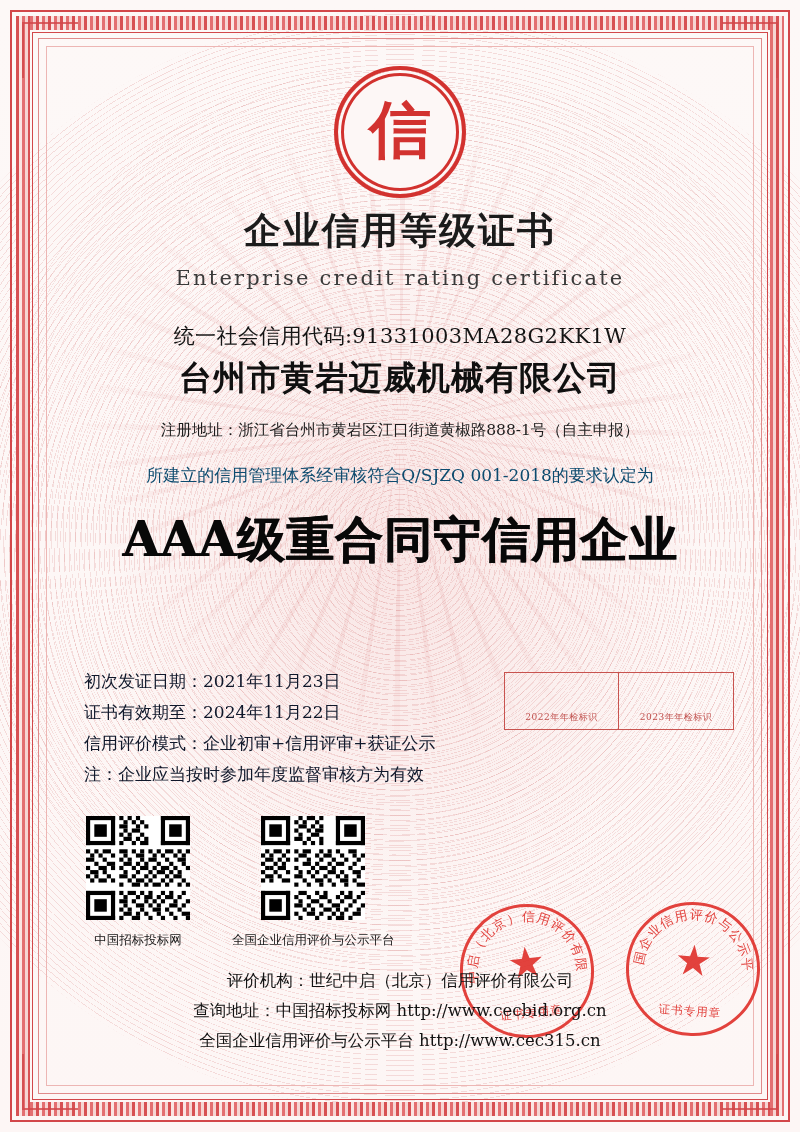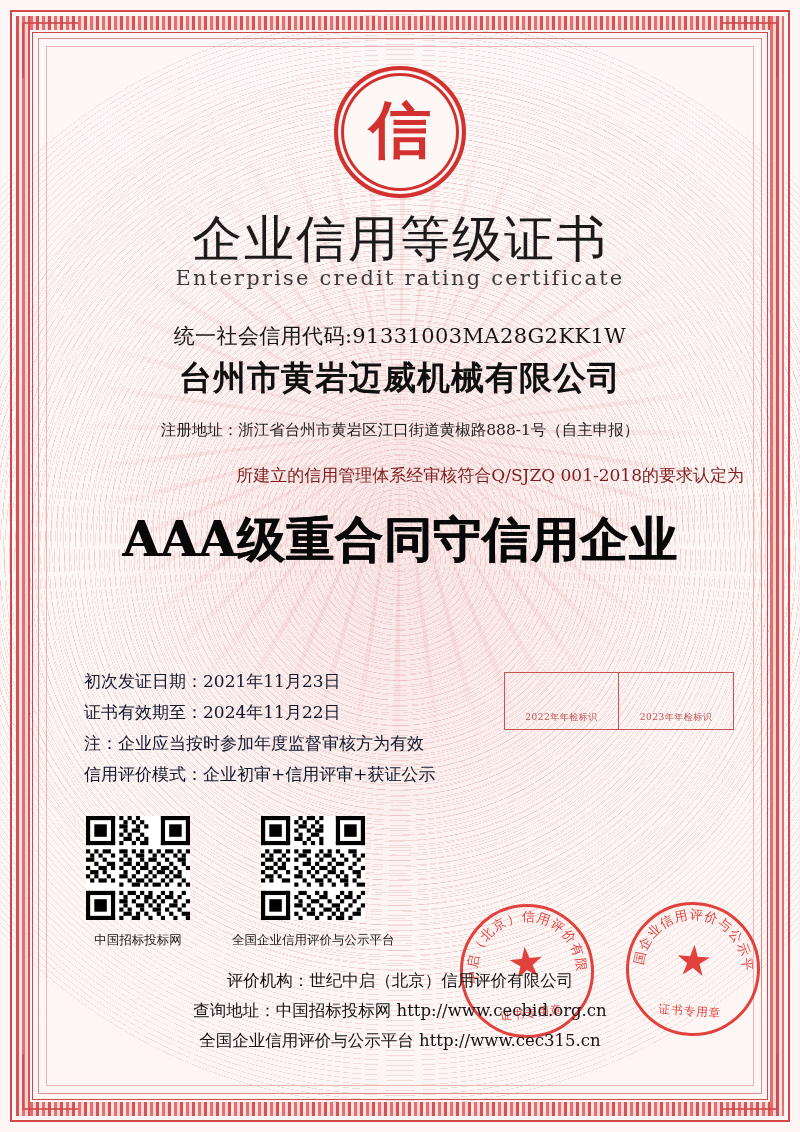--- a/index.html
+++ b/index.html
@@ -154,22 +154,22 @@
     letter-spacing: 0;
     transform: translateY(-2px);
   }
 
   .title-cn {
     position: absolute;
     top: 152px;
     left: 0; right: 0;
     text-align: center;
     font-family: "DejaVu Serif", serif;
-    font-weight: 400;
-    font-size: 50px;
+    font-weight: 700;
+    font-size: 37px;
     letter-spacing: 2px;
     color: #1b1b1b;
   }
   .title-en {
     position: absolute;
     top: 212px;
     left: 0; right: 0;
     text-align: center;
     font-family: "DejaVu Serif", serif;
     font-size: 21px;
@@ -207,24 +207,24 @@
     text-align: center;
     font-family: "DejaVu Serif", serif;
     font-size: 15.5px;
     color: #1c1c1c;
   }
 
   .statement {
     position: absolute;
     top: 410px;
     left: 0; right: 0;
-    text-align: right;
+    text-align: center;
     font-family: "DejaVu Serif", serif;
     font-size: 17px;
-    color: #7f1d1d;
+    color: #0c4a6e;
   }
 
   .grade {
     position: absolute;
     top: 454px;
     left: 0; right: 0;
     text-align: center;
     font-family: "DejaVu Serif", serif;
     font-weight: 700;
     font-size: 48px;
@@ -392,24 +392,24 @@
     <div class="grade">AAA级重合同守信用企业</div>
 
     <div class="details">
       <div class="row">
         <span class="lbl">初次发证日期：</span><span>2021年11月23日</span>
       </div>
       <div class="row">
         <span class="lbl">证书有效期至：</span><span>2024年11月22日</span>
       </div>
       <div class="row">
+        <span class="lbl">信用评价模式：</span><span>企业初审+信用评审+获证公示</span>
+      </div>
+      <div class="row">
         <span class="lbl">注：</span><span>企业应当按时参加年度监督审核方为有效</span>
-      </div>
-      <div class="row">
-        <span class="lbl">信用评价模式：</span><span>企业初审+信用评审+获证公示</span>
       </div>
     </div>
 
     <div class="sticker-wrap">
       <div class="sticker">
         <span>2022年年检标识</span>
       </div>
       <div class="sticker">
         <span>2023年年检标识</span>
       </div>

